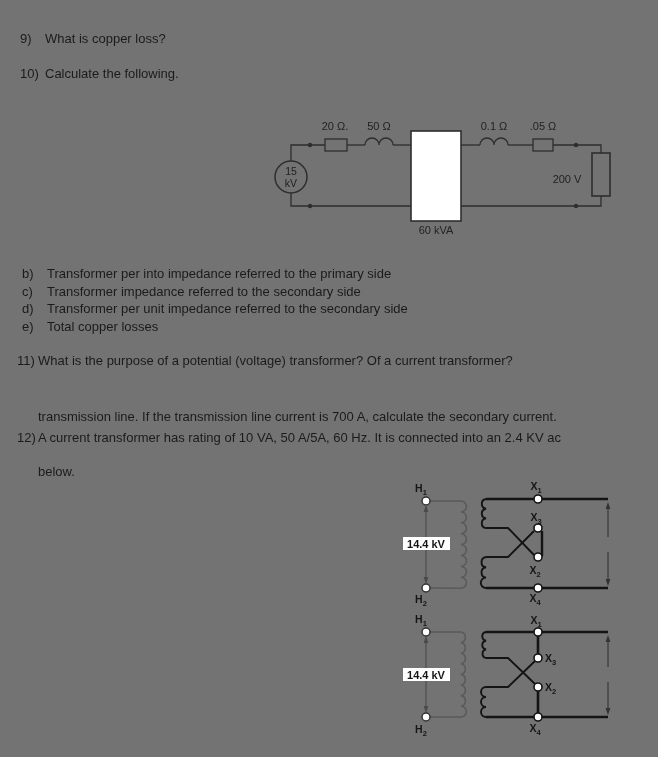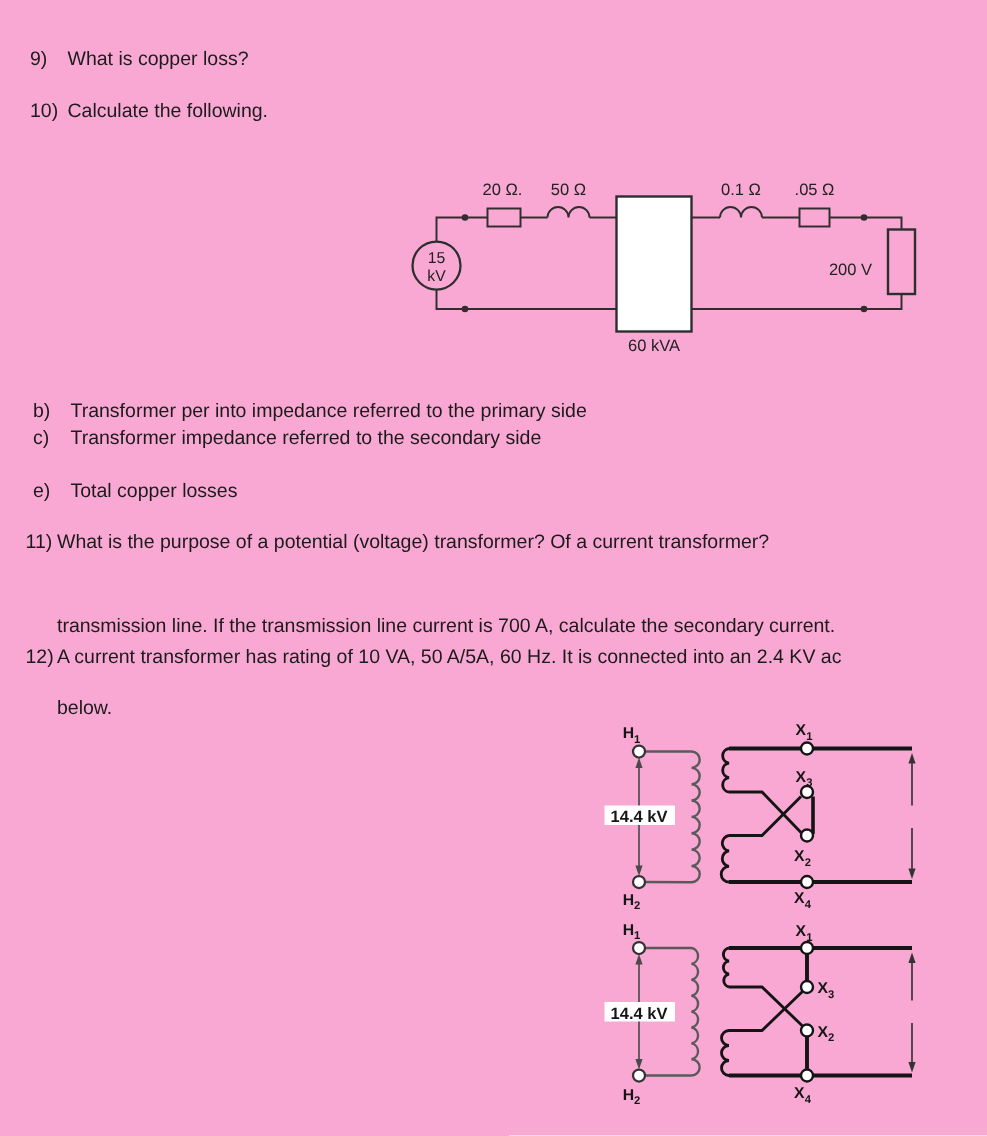--- a/index.html
+++ b/index.html
@@ -1,17 +1,17 @@
 <!DOCTYPE html>
 <html><head>
 <meta charset="utf-8">
 <style>
   html,body { margin:0; padding:0; background:#fff; }
   .page {
-    position:relative; width:658px; height:757px; background:#f9a8d4;
+    position:relative; width:658px; height:757px; background:#737373;
     font-family:"Liberation Sans", sans-serif; color:#1b1b1b; overflow:hidden;
   }
   .line { position:absolute; font-size:13px; line-height:16px; white-space:nowrap; }
   .num  { display:inline-block; width:25px; }
   .numw { display:inline-block; width:21px; }
   svg { position:absolute; overflow:visible; }
   svg text { font-family:"Liberation Sans", sans-serif; fill:#222; }
   .clabel { font-size:11px; }
   .srclabel { font-size:10.5px; }
   .figlabel { font-size:10.5px; font-weight:700; fill:#161616; }
@@ -68,20 +68,23 @@
     <text class="clabel" x="273" y="22" text-anchor="middle">.05 Ω</text>
     <text class="clabel" x="297" y="75" text-anchor="middle">200 V</text>
     <text class="clabel" x="166" y="126" text-anchor="middle">60 kVA</text>
   </svg>
 
   <div class="line" style="top:266px; left:22px;">
     <span class="num">b)</span><span>Transformer per into impedance referred to the primary side</span>
   </div>
   <div class="line" style="top:284px; left:22px;">
     <span class="num">c)</span><span>Transformer impedance referred to the secondary side</span>
+  </div>
+  <div class="line" style="top:301px; left:22px;">
+    <span class="num">d)</span><span>Transformer per unit impedance referred to the secondary side</span>
   </div>
   <div class="line" style="top:319px; left:22px;">
     <span class="num">e)</span><span>Total copper losses</span>
   </div>
 
   <div class="line" style="top:353px; left:17px;">
     <span class="numw">11)</span><span>What is the purpose of a potential (voltage) transformer? Of a current transformer?</span>
   </div>
 
   <div class="line" style="top:390px; left:17px;margin-top:40px;">

